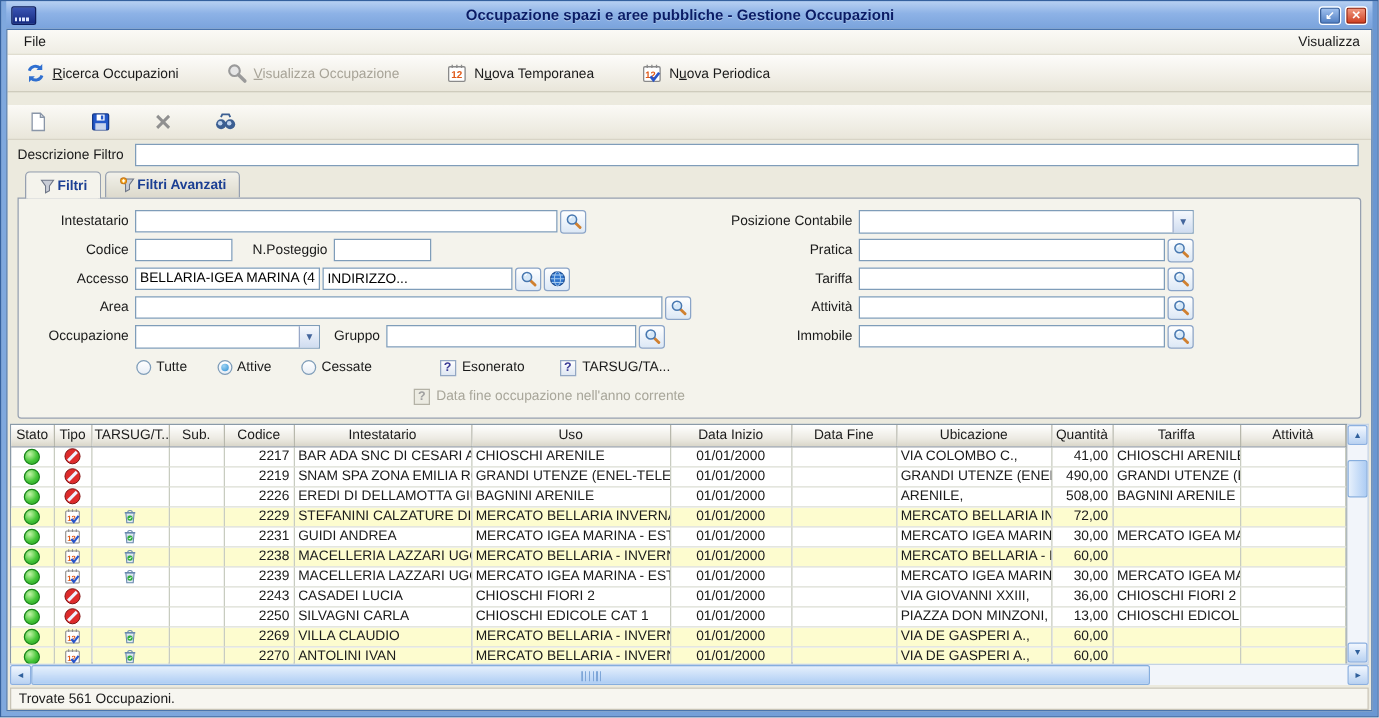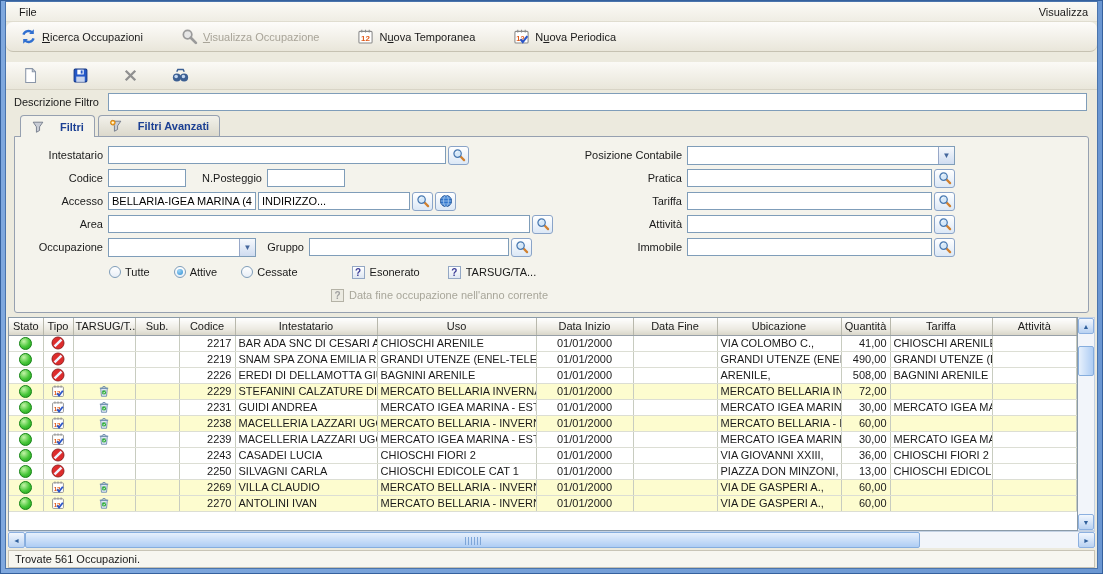--- a/index.html
+++ b/index.html
@@ -57,21 +57,20 @@
     background:linear-gradient(#fbfaf6,#efede4); padding-left:4px;
     border-bottom:1px solid #e0ddd0;
     justify-content:space-between;
   }
   .menu-item { padding:2px 9px; }
   .actionbar {
     height:30px; flex:0 0 30px; display:flex; align-items:center;
     background:linear-gradient(#fdfcfa,#e9e6da);
     border-bottom:1px solid #c6c2b2;
     padding-left:6px;
-    border-radius:7px;
   }
   .abtn { display:flex; align-items:center; gap:5px; padding:3px 8px; margin-right:22px; border-radius:2px; }
   .abtn .aicon { width:17px; height:17px; display:inline-block; }
   .abtn .aicon svg { width:100%; height:100%; }
   .abtn.disabled .albl { color:#a8a498; }
 
   .gapstrip { height:10px; flex:0 0 10px; background:#eceade; }
 
   .toolbar2 {
     height:28px; flex:0 0 28px; display:flex; align-items:center; gap:30px;
@@ -94,21 +93,21 @@
     width:21px; height:19px; margin-left:2px;
     border:1px solid #8aa4c8; border-radius:3px;
     background:linear-gradient(#ffffff,#dce8f6);
     display:flex; align-items:center; justify-content:center; flex:0 0 21px;
   }
   .sq-btn svg { width:14px; height:14px; }
 
   
   .tabs-row { height:22px; flex:0 0 22px; display:flex; align-items:flex-end; padding-left:14px; gap:3px; position:relative; z-index:2; }
   .tab {
-    display:flex; align-items:center; gap:15px; height:21px; padding:0 10px;
+    display:flex; align-items:center; gap:1px; height:21px; padding:0 10px;
     border:1px solid #96a0b0; border-bottom:none; border-radius:4px 4px 0 0;
     background:linear-gradient(#f2f1ea,#dcd9cc);
     font-weight:bold; color:#1b3f93;
   }
   .tab.active { background:#f4f3ec; height:22px; margin-bottom:-1px; }
   .tab svg { width:14px; height:14px; }
 
   .filter-box {
     flex:0 0 170px; margin:0 8px; padding:8px 4px 4px 4px;
     border:1px solid #96a0b0; background:#f4f3ec; border-radius:0 3px 3px 3px;
@@ -197,20 +196,28 @@
   .statusbar {
     flex:0 0 18px; height:18px; display:flex; align-items:center;
     background:#f7f6f0; border:1px solid #c8c4b6; margin:2px 2px 0 2px;
     padding-left:6px;
   }
 </style>
 </head>
 <body>
 
 <div class="window">
+  <div class="titlebar">
+    <span class="app-logo"></span>
+    <span class="title-text">Occupazione spazi e aree pubbliche - Gestione Occupazioni</span>
+    <span class="win-btns">
+      <span class="win-btn restore">↙</span>
+      <span class="win-btn close">✕</span>
+    </span>
+  </div>
 
   <div class="client">
     <div class="menubar" id="menubar">
         <span class="menu-item">File</span>
         <span class="menu-item">Visualizza</span>
       </div>
 
     <div class="actionbar" id="actionbar">
         <div class="abtn">
           <span class="aicon"><svg viewBox="0 0 16 16" xmlns="http://www.w3.org/2000/svg">

